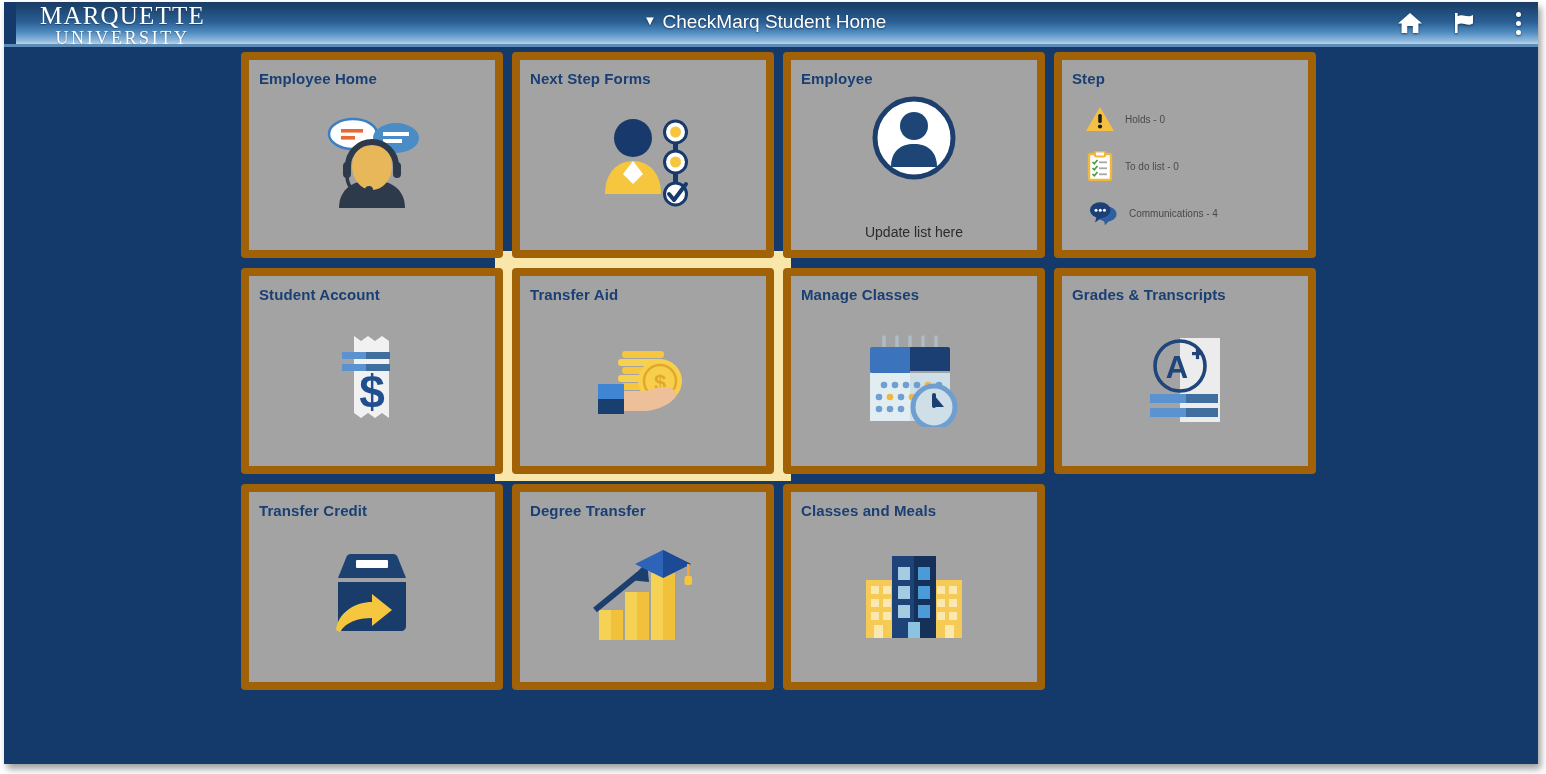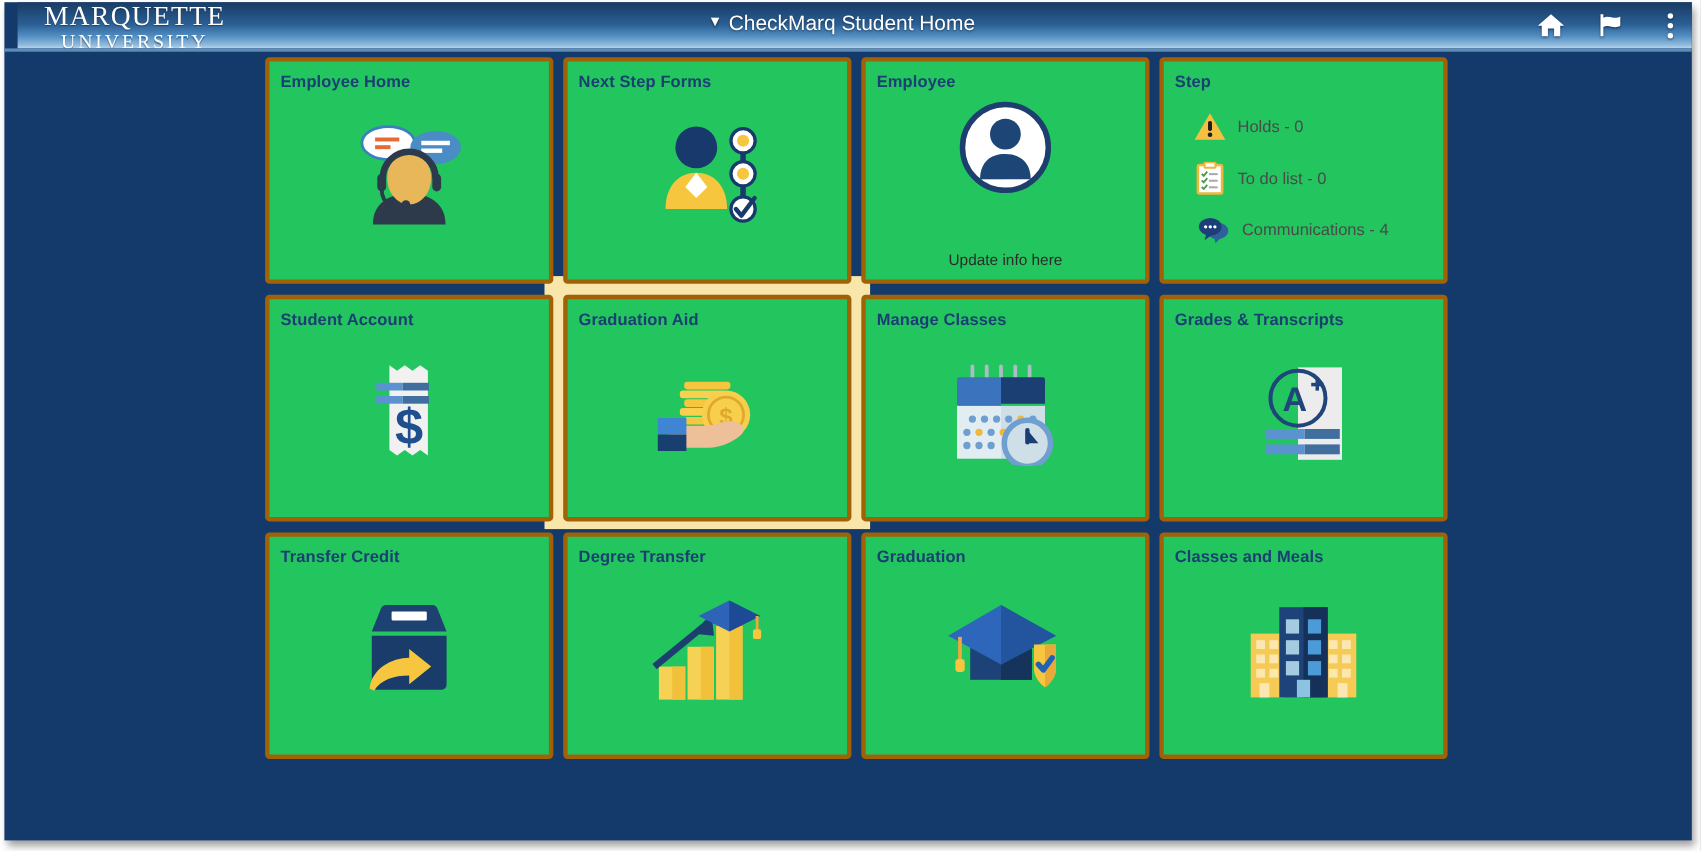--- a/index.html
+++ b/index.html
@@ -146,22 +146,22 @@
     width: 262px;
     height: 216px;
     display: flex;
     align-items: center;
     justify-content: center;
   }
   .tile {
     position: relative;
     width: 262px;
     height: 206px;
-    background: #22c55e;
-    border: 4px solid #a16207;
+    background: #a3a3a3;
+    border: 8px solid #a16207;
     border-radius: 4px;
     box-sizing: border-box;
     overflow: hidden;
     z-index: 2;
   }
   .tile-title {
     position: absolute;
     left: 10px;
     top: 10px;
     font-size: 15px;
@@ -220,21 +220,21 @@
   }
   .task-row .tico {
     width: 30px;
     height: 30px;
     display: flex;
     align-items: center;
     justify-content: center;
     flex: 0 0 30px;
   }
   .task-label {
-    font-size: 15px;
+    font-size: 10px;
     color: #4a4a4a;
   }
 
   svg { display: block; }
 </style>
 </head>
 <body>
 
 <div id="app">
   <div class="window">
@@ -327,21 +327,21 @@
         <div class="tile">
           <div class="tile-title">Employee</div>
           <div class="tile-art" style="top:28px;height:100px;">
             <svg width="86" height="86" viewBox="0 0 86 86">
               <circle cx="43" cy="43" r="39" fill="#ffffff" stroke="#1d3f6e" stroke-width="5"></circle>
               <circle cx="43" cy="31" r="14" fill="#1d4676"></circle>
               <path d="M20 72 C20 56 30 49 43 49 C56 49 66 56 66 72 Z" fill="#1d4676"></path>
               <path d="M43 17 L43 49 L43 72 L20 72 C20 56 30 49 43 49 Z" fill="#1d4676" opacity="0.25"></path>
             </svg>
           </div>
-          <div class="tile-footer">Update info here</div>
+          <div class="tile-footer">Update list here</div>
         </div>
       </div>
 
       <div class="cell">
         <div class="tile">
           <div class="tile-title">Step</div>
           <div class="task-list">
 
             <div class="task-row">
               <span class="tico">
@@ -400,21 +400,21 @@
               <rect x="12" y="32" width="24" height="7" fill="#5a93d0"></rect>
               <rect x="36" y="32" width="24" height="7" fill="#3f6e9f"></rect>
               <text x="42" y="76" font-family="'Liberation Sans',sans-serif" font-size="46" font-weight="bold" fill="#1f4f8f" text-anchor="middle">$</text>
             </svg>
           </div>
         </div>
       </div>
 
       <div class="cell highlighted">
         <div class="tile">
-          <div class="tile-title">Graduation Aid</div>
+          <div class="tile-title">Transfer Aid</div>
           <div class="tile-art">
             <svg width="118" height="90" viewBox="0 0 118 90">
               <g fill="#f5c63e">
                 <rect x="38" y="16" width="42" height="7" rx="3"></rect>
                 <rect x="34" y="24" width="42" height="7" rx="3" fill="#f7d04f"></rect>
                 <rect x="38" y="32" width="42" height="7" rx="3"></rect>
                 <rect x="34" y="40" width="42" height="7" rx="3" fill="#f7d04f"></rect>
                 <rect x="38" y="48" width="42" height="7" rx="3"></rect>
               </g>
               <circle cx="76" cy="46" r="22" fill="#f7cf4d"></circle>
@@ -519,38 +519,20 @@
               <path d="M56 14 L58 34 L38 32 Z" fill="#1d3f70"></path>
               <path d="M72 2 L100 16 L72 30 L44 16 Z" fill="#2d64b8"></path>
               <path d="M72 30 L72 2 L100 16 Z" fill="#1d4a94"></path>
               <rect x="96" y="16" width="2.6" height="14" fill="#f0a73c"></rect>
               <rect x="93.5" y="28" width="7.5" height="9" rx="2" fill="#f5c63e"></rect>
             </svg>
           </div>
         </div>
       </div>
 
-      <div class="cell">
-        <div class="tile">
-          <div class="tile-title">Graduation</div>
-          <div class="tile-art">
-            <svg width="108" height="92" viewBox="0 0 108 92">
-              <rect x="22" y="30" width="56" height="42" fill="#1d4278"></rect>
-              <rect x="50" y="30" width="28" height="42" fill="#16335c"></rect>
-              <path d="M50 4 L100 32 L50 58 L2 32 Z" fill="#2d66bb"></path>
-              <path d="M50 4 L100 32 L50 58 Z" fill="#23559f"></path>
-              <rect x="11" y="33" width="3.4" height="24" fill="#f0a73c"></rect>
-              <rect x="8.5" y="53" width="8.5" height="12" rx="3" fill="#f5c63e"></rect>
-              <path d="M80 40 L100 40 L100 62 C100 72 90 79 90 79 C90 79 80 72 80 62 Z" fill="#f5c63e"></path>
-              <path d="M90 40 L100 40 L100 62 C100 72 90 79 90 79 Z" fill="#e8a93a"></path>
-              <path d="M84 58 L88.5 63 L96.5 52" fill="none" stroke="#2062b5" stroke-width="5" stroke-linecap="round" stroke-linejoin="round"></path>
-            </svg>
-          </div>
-        </div>
-      </div>
 
       <div class="cell">
         <div class="tile">
           <div class="tile-title">Classes and Meals</div>
           <div class="tile-art">
             <svg width="100" height="88" viewBox="0 0 100 88">
               <rect x="2" y="28" width="30" height="58" fill="#f5ca55"></rect>
               <rect x="68" y="28" width="30" height="58" fill="#f5ca55"></rect>
               <g fill="#fae8b0">
                 <rect x="7" y="34" width="8" height="8"></rect>

